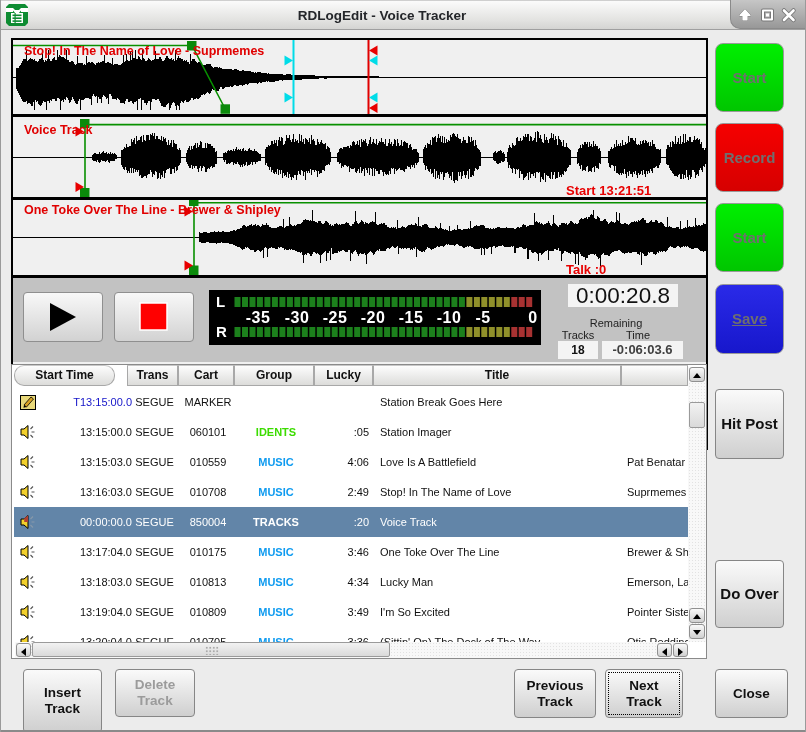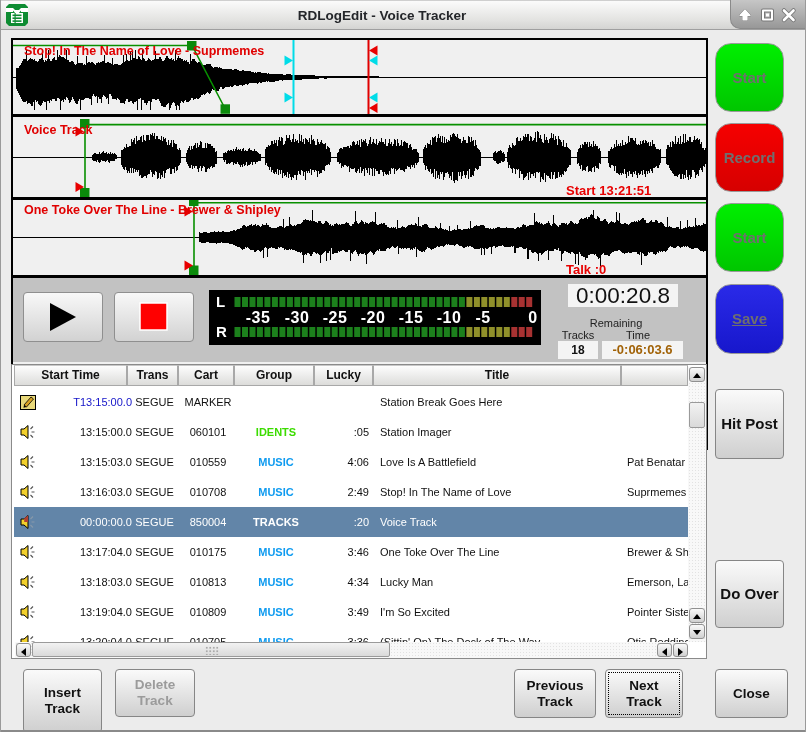--- a/index.html
+++ b/index.html
@@ -8,21 +8,21 @@
 .wintab{right:0;top:0;width:75px;height:29px;background:linear-gradient(#c6c6c6,#989898);border-left:1px solid #8a8a8a;border-bottom:1px solid #8a8a8a;border-bottom-left-radius:10px;}
 .panel{left:10px;top:38px;width:697px;height:412px;border:2px solid #000;background:#f0f0f0;}
 .track{position:relative;background:#f0f0f0;overflow:hidden;}
 .tlabel{position:absolute;left:11px;top:2px;font-size:12.5px;font-weight:bold;color:#e00000;white-space:nowrap;z-index:5;}
 .trb{position:absolute;left:553px;font-size:13px;font-weight:bold;color:#e80000;white-space:nowrap;z-index:5;}
 .transport{position:relative;background:#c2c2c2;height:84px;}
 .pbtn{position:absolute;width:80px;height:50px;background:linear-gradient(#f8f8f8,#d2d2d2);border:1px solid #8f8f8f;border-radius:4px;}
 .timebox{position:absolute;left:555px;top:6px;width:110px;height:23px;background:#f4f4f4;color:#111;font-size:22.5px;text-align:center;line-height:23px;}
 .rlab{position:absolute;font-size:11px;color:#222;text-align:center;}
 .rbox{position:absolute;top:63px;height:18px;background:#f4f4f4;text-align:center;font-weight:bold;}
-.bigbtn{position:absolute;left:714px;width:69px;border-radius:16px;border:1px solid #9a9a9a;text-align:center;font-weight:bold;font-size:15px;color:#6f6f6f;}
+.bigbtn{position:absolute;left:714px;width:69px;border-radius:8px;border:1px solid #9a9a9a;text-align:center;font-weight:bold;font-size:15px;color:#6f6f6f;}
 .gbtn{position:absolute;background:linear-gradient(#fafafa,#cfcfcf);border:1px solid #868686;border-radius:4px;text-align:center;font-weight:bold;font-size:13.5px;color:#111;display:flex;align-items:center;justify-content:center;line-height:1.15;}
 .table{left:10px;top:364px;width:696px;height:295px;border:1px solid #8a8a8a;background:#fff;overflow:hidden;}
 .hcell{position:absolute;top:0px;height:21px;background:linear-gradient(#fdfdfd,#dcdcda);border:1px solid #a8a8a8;border-top:1px solid #c8c8c8;font-size:12px;font-weight:bold;color:#111;text-align:center;line-height:19px;}
 .row{position:absolute;left:2px;width:685px;height:30px;font-size:11px;color:#111;}
 .cell{position:absolute;top:0;height:30px;line-height:30px;white-space:nowrap;overflow:hidden;}
 .vsb{position:absolute;background:#ececec;}
 .sbtn{position:absolute;background:linear-gradient(#fafafa,#d0d0d0);border:1px solid #909090;border-radius:3px;}
 .sthumb{position:absolute;background:linear-gradient(#f2f2f2,#dadada);border:1px solid #9a9a9a;border-radius:2px;}
 .strack{background-image:radial-gradient(#e2e2e2 26%,transparent 28%);background-size:3px 3px;background-color:#f8f8f8;}
 </style></head><body>
@@ -196,32 +196,32 @@
           <text x="240" y="33">-10</text>
           <text x="274" y="33">-5</text>
           <text x="324" y="33">0</text>
         </g>
       </svg>
       <div class="timebox">0:00:20.8</div>
       <div class="rlab" style="left:548px;top:39px;width:110px;">Remaining</div>
       <div class="rlab" style="left:535px;top:51px;width:60px;">Tracks</div>
       <div class="rlab" style="left:595px;top:51px;width:60px;">Time</div>
       <div class="rbox" style="left:545px;width:40px;font-size:12px;line-height:18px;color:#111;">18</div>
-      <div class="rbox" style="left:589px;width:81px;font-size:13px;line-height:18px;color:#a16207;">-0:06:03.6</div>
+      <div class="rbox" style="left:589px;width:81px;font-size:13px;line-height:18px;color:#404040;">-0:06:03.6</div>
     </div>
   </div>
 <div class="bigbtn" style="top:43px;height:69px;line-height:67px;background:linear-gradient(#00ef00,#00c600);">Start</div>
 <div class="bigbtn" style="top:123px;height:69px;line-height:67px;background:linear-gradient(#f60000,#d60000);">Record</div>
 <div class="bigbtn" style="top:203px;height:69px;line-height:67px;background:linear-gradient(#00ef00,#00c600);">Start</div>
 <div class="bigbtn" style="top:284px;height:70px;line-height:68px;background:linear-gradient(#2a2ae8,#1717cc);text-decoration:underline;">Save</div>
 <div class="gbtn" style="left:714px;top:389px;width:69px;height:70px;font-size:15px;">Hit Post</div>
 <div class="gbtn" style="left:714px;top:560px;width:69px;height:68px;font-size:15px;">Do Over</div>
 <div class="gbtn" style="left:714px;top:669px;width:73px;height:49px;">Close</div>
 <div class="abs table">
-    <div class="hcell" style="left:2px;width:113px;">Start Time</div>
+    <div class="hcell" style="left:2px;width:101px;border-radius:10px;">Start Time</div>
     <div class="hcell" style="left:115px;width:51px;">Trans</div>
     <div class="hcell" style="left:166px;width:56px;">Cart</div>
     <div class="hcell" style="left:222px;width:80px;">Group</div>
     <div class="hcell" style="left:302px;width:59px;">Lucky</div>
     <div class="hcell" style="left:361px;width:248px;">Title</div>
     <div class="hcell" style="left:609px;width:67px;"></div>
     <div style="position:absolute;left:0;top:22px;width:685px;height:255px;overflow:hidden;">
       <div class="row" style="top:0px;">
         <div style="position:absolute;left:6px;top:7px;"><svg width="17" height="17" viewBox="0 0 17 17">
             <rect x="0.5" y="1.5" width="15" height="14" fill="#e8d87a" stroke="#000" stroke-width="1"></rect>

